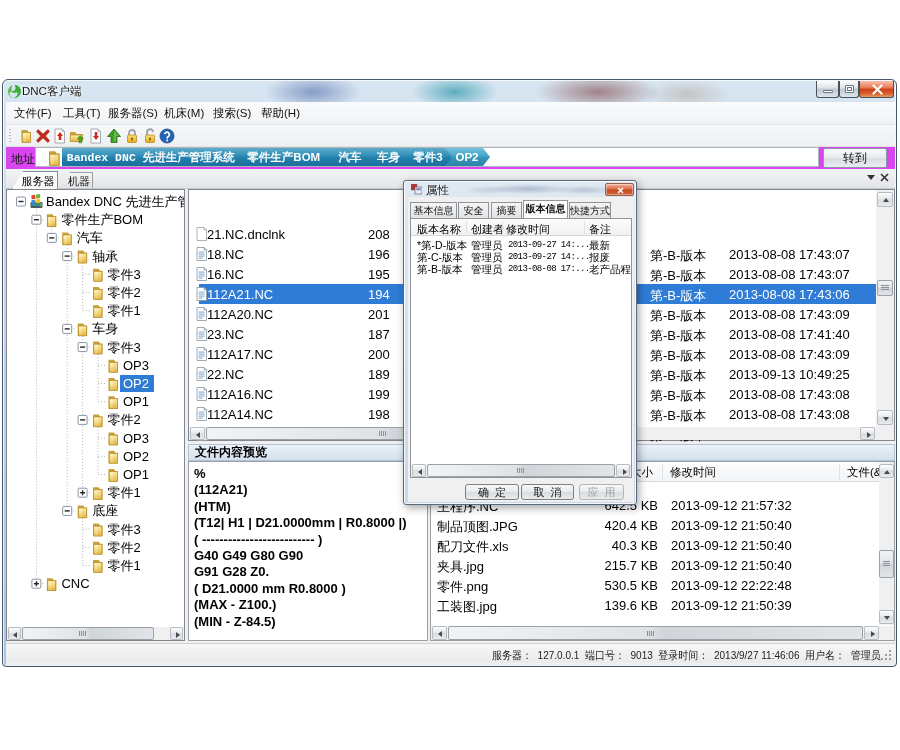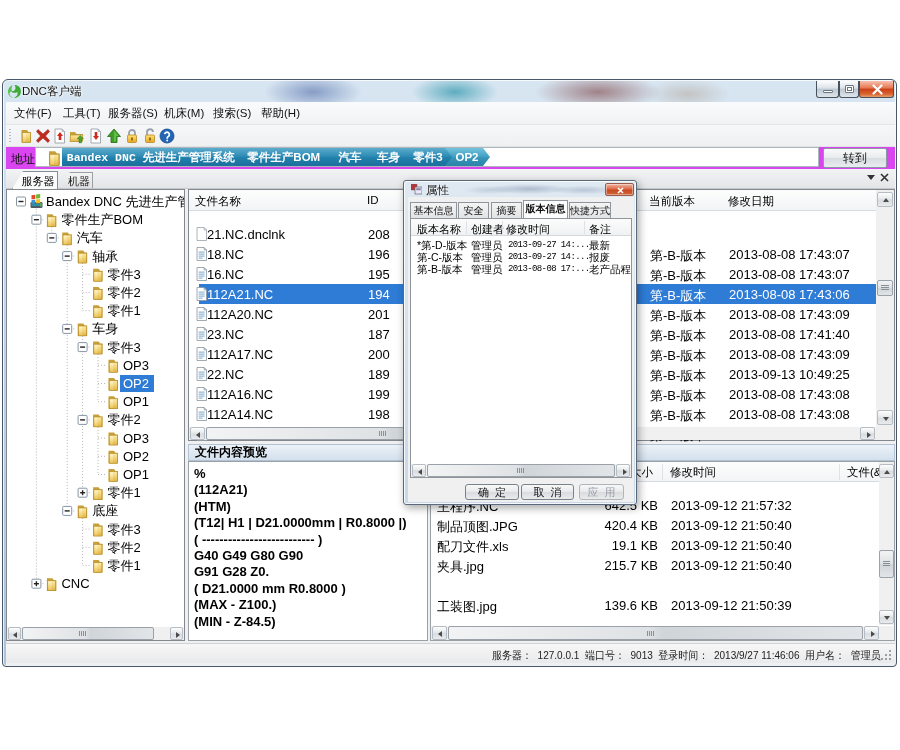--- a/index.html
+++ b/index.html
@@ -360,26 +360,20 @@
             <div class="a" style="left:4px;top:3.5px;width:0;height:0;border-top:3px solid transparent;border-bottom:3px solid transparent;border-right:4px solid #4a4a4a"></div>
           </div>
 <div class="a sbtn" style="left:163px;top:0;width:13px;height:13px">
             <div class="a" style="left:5px;top:3.5px;width:0;height:0;border-top:3px solid transparent;border-bottom:3px solid transparent;border-left:4px solid #4a4a4a"></div>
           </div>
 <div class="a thumbv" style="left:15px;top:0;width:132px;height:13px"></div>
 <div class="a" style="left:72px;top:4px;width:8px;height:5px;background:repeating-linear-gradient(90deg,#8a9097 0 1px,transparent 1px 2px)"></div>
 </div>
       </div>
 <div class="a panel" style="left:182px;top:87px;width:707px;height:252px">
-        <div class="a" style="left:0;top:0;width:705px;height:21px;background:linear-gradient(180deg,#fdfdfd,#f3f4f6);border-bottom:1px solid #d8dbde">
-<div class="a lvhead" style="left:6px;top:4px">文件名称</div>
-<div class="a lvhead" style="left:178px;top:4px">ID</div>
-<div class="a lvhead" style="left:460px;top:4px">当前版本</div>
-<div class="a lvhead" style="left:539px;top:4px">修改日期</div>
-</div>
         <div class="row" style="top:22px;width:705px">
 <svg class="a" style="left:6px;top:3px" width="11" height="14" viewBox="0 0 11 14">
             <use href="#pagelnk"></use>
           </svg>
 <div class="a" style="left:17px;top:3px;color:#000">21.NC.dnclnk</div>
 <div class="a" style="left:178px;top:3px;color:#000">208</div>
 <div class="a" style="left:460px;top:3px;color:#000"></div>
 <div class="a" style="left:539px;top:3px;color:#000"></div>
 </div>
         <div class="row" style="top:42px;width:705px">
@@ -526,27 +520,32 @@
 <div class="a" style="left:150px;top:3px;width:76px;text-align:right">642.5 KB</div>
 <div class="a" style="left:239px;top:3px">2013-09-12 21:57:32</div>
 </div>
           <div class="row" style="top:41px;width:448px">
 <div class="a" style="left:5px;top:3px">制品顶图.JPG</div>
 <div class="a" style="left:150px;top:3px;width:76px;text-align:right">420.4 KB</div>
 <div class="a" style="left:239px;top:3px">2013-09-12 21:50:40</div>
 </div>
           <div class="row" style="top:61px;width:448px">
 <div class="a" style="left:5px;top:3px">配刀文件.xls</div>
-<div class="a" style="left:150px;top:3px;width:76px;text-align:right">19.1 KB</div>
+<div class="a" style="left:150px;top:3px;width:76px;text-align:right">40.3 KB</div>
 <div class="a" style="left:239px;top:3px">2013-09-12 21:50:40</div>
 </div>
           <div class="row" style="top:81px;width:448px">
 <div class="a" style="left:5px;top:3px">夹具.jpg</div>
 <div class="a" style="left:150px;top:3px;width:76px;text-align:right">215.7 KB</div>
 <div class="a" style="left:239px;top:3px">2013-09-12 21:50:40</div>
+</div>
+          <div class="row" style="top:101px;width:448px">
+<div class="a" style="left:5px;top:3px">零件.png</div>
+<div class="a" style="left:150px;top:3px;width:76px;text-align:right">530.5 KB</div>
+<div class="a" style="left:239px;top:3px">2013-09-12 22:22:48</div>
 </div>
           <div class="row" style="top:121px;width:448px">
 <div class="a" style="left:5px;top:3px">工装图.jpg</div>
 <div class="a" style="left:150px;top:3px;width:76px;text-align:right">139.6 KB</div>
 <div class="a" style="left:239px;top:3px">2013-09-12 21:50:39</div>
 </div>
           <div class="a sb" style="left:448px;top:0;width:15px;height:163px">
 <div class="a sbtn" style="left:0;top:2px;width:15px;height:14px">
               <div class="a" style="left:4px;top:4.5px;width:0;height:0;border-left:3.5px solid transparent;border-right:3.5px solid transparent;border-bottom:4px solid #4a4a4a"></div>
             </div>

